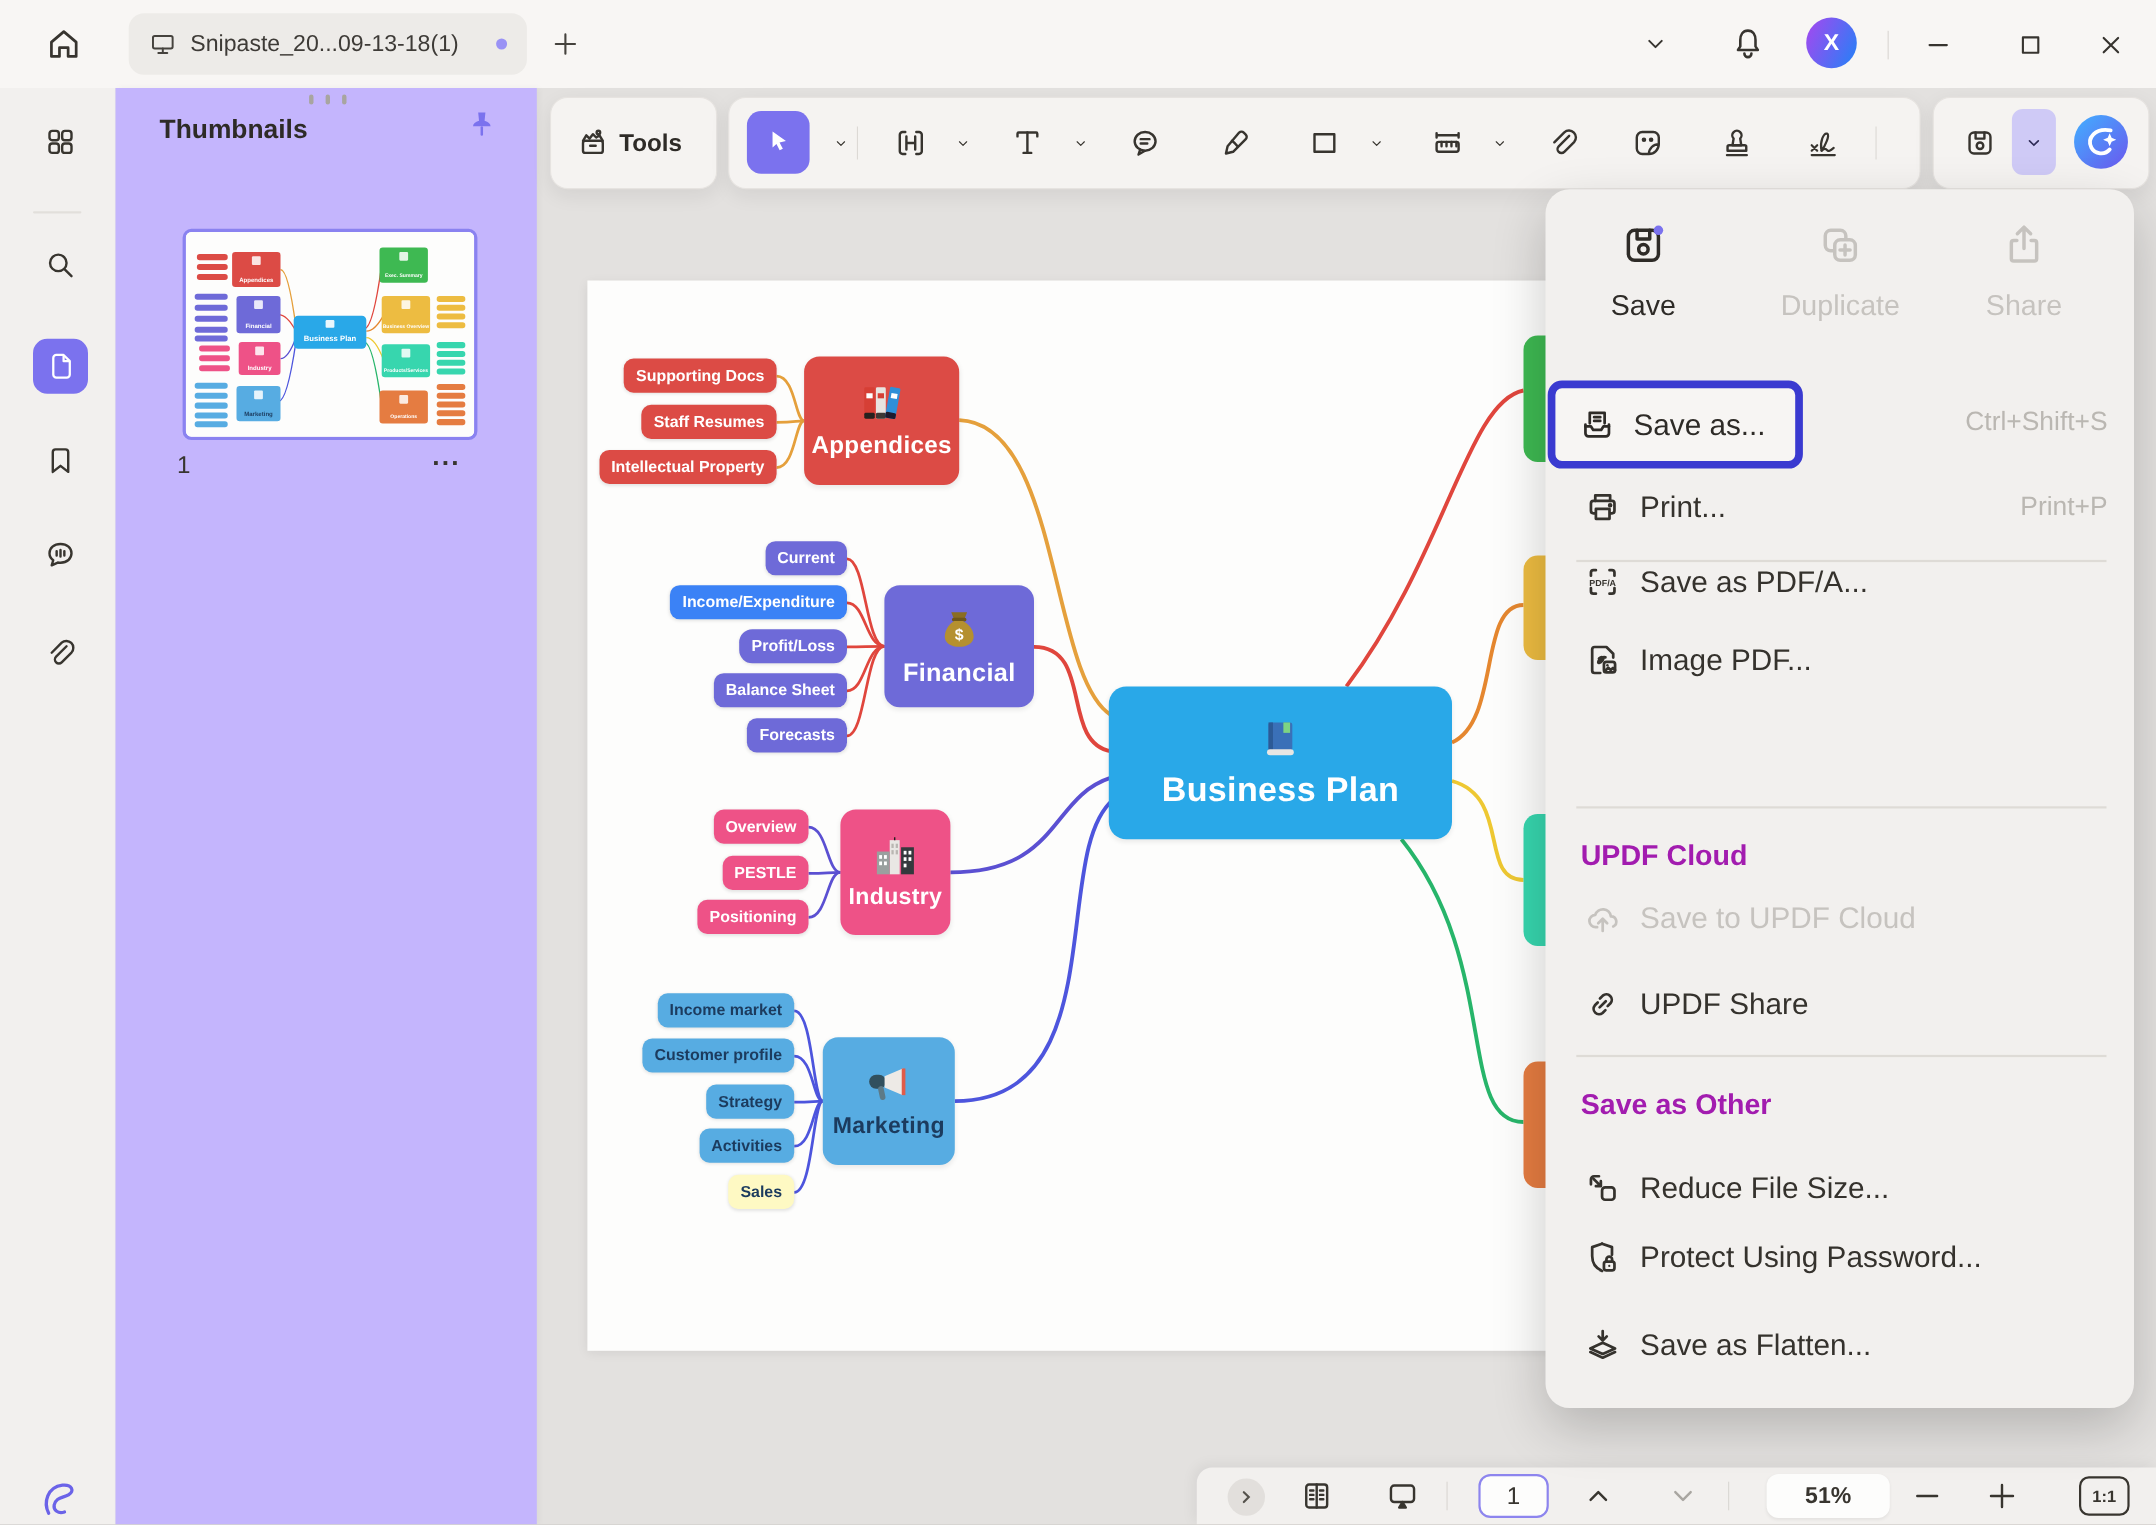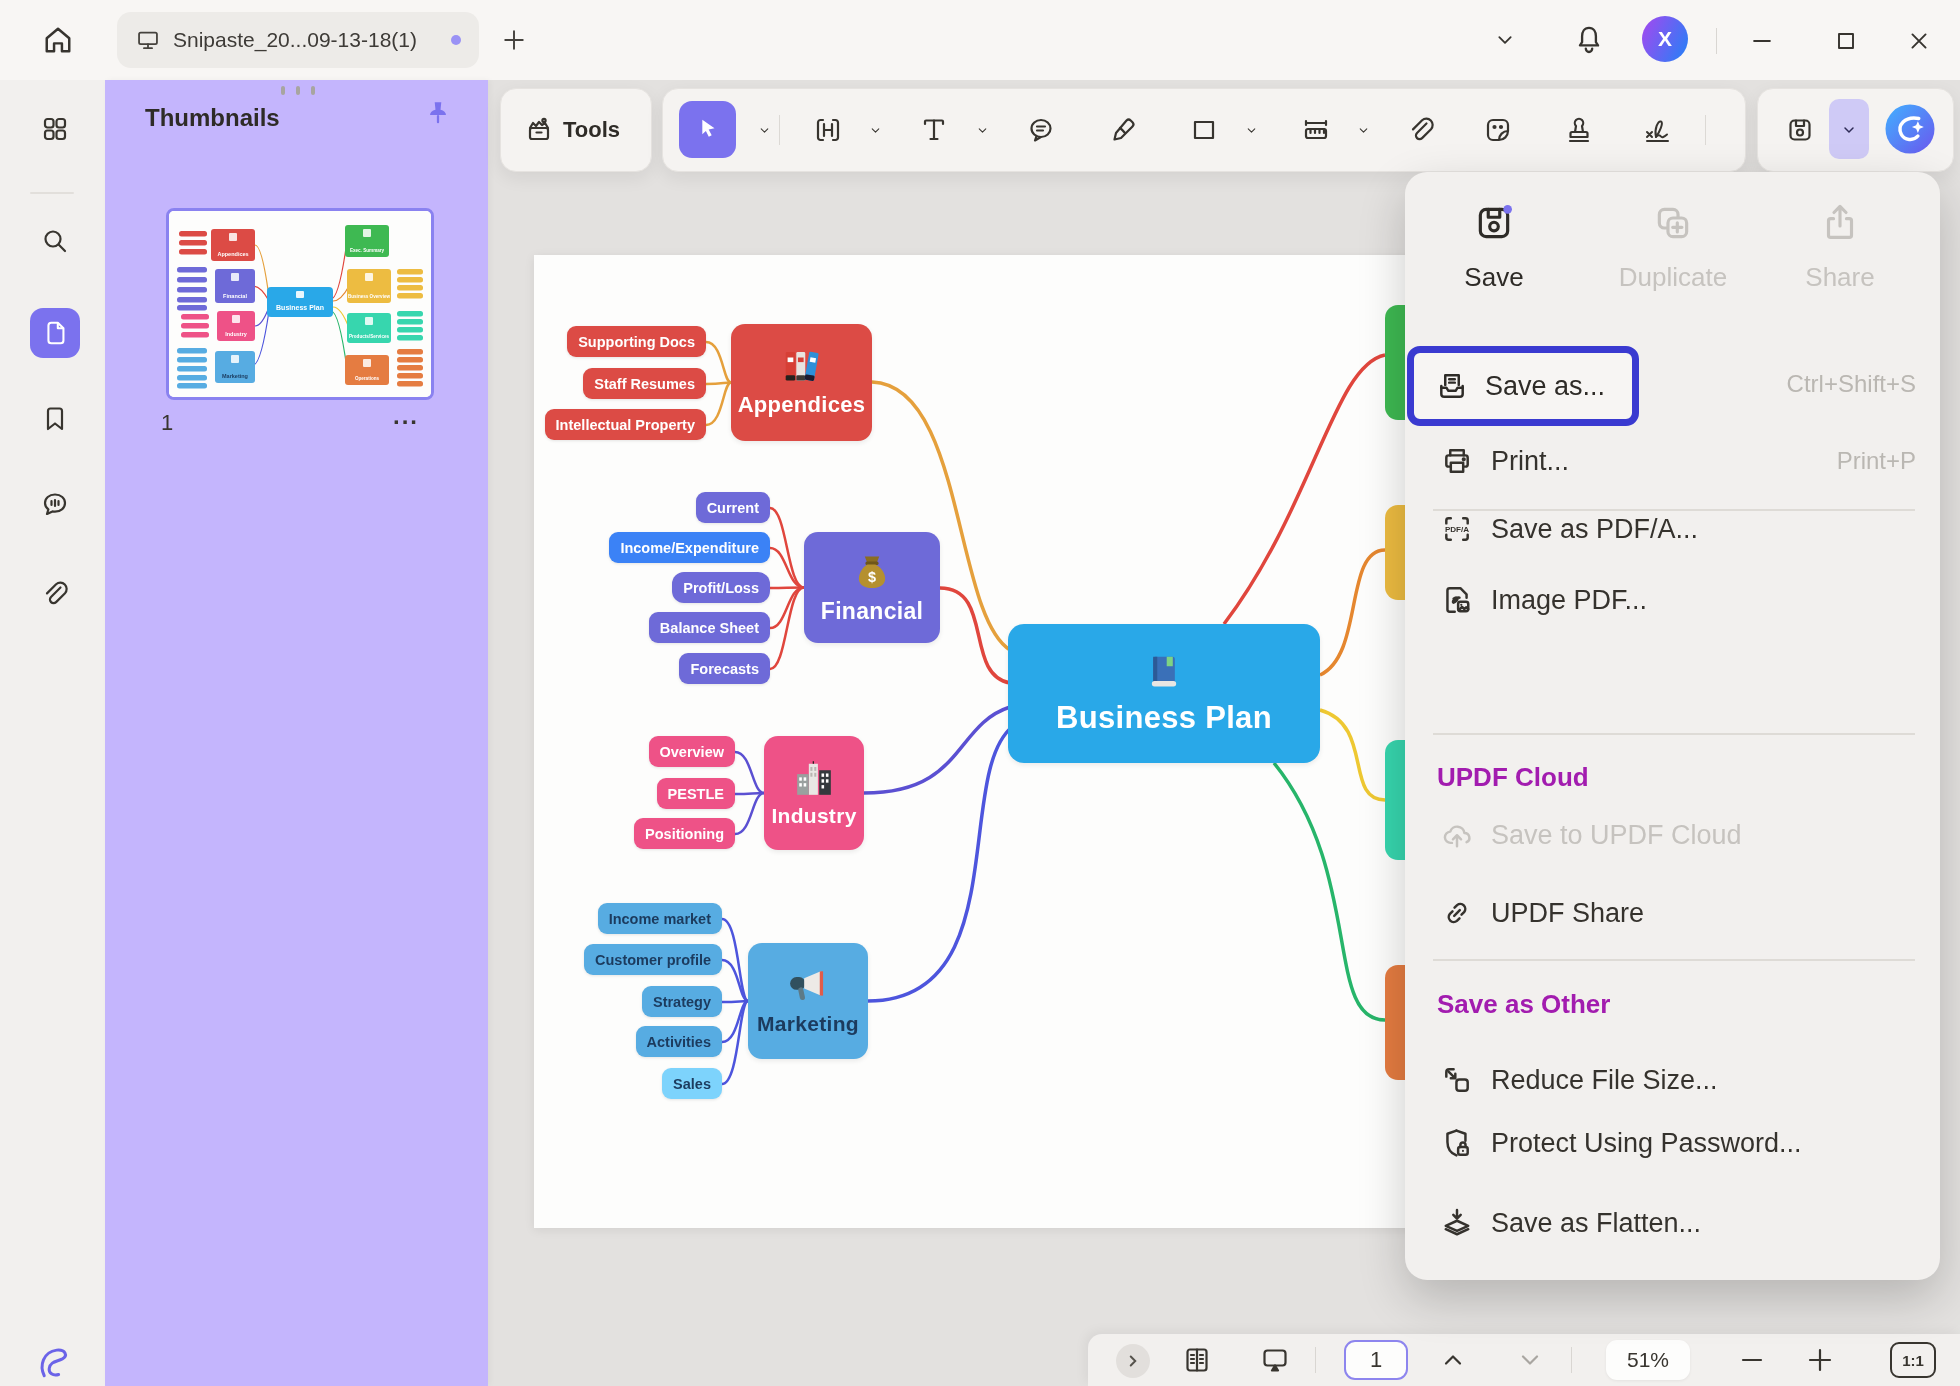--- a/index.html
+++ b/index.html
@@ -76,21 +76,21 @@
   .mshort-alone{position:absolute;right:24px;font-size:24px;color:#bab7b2;}
   .mdiv{position:absolute;left:28px;width:482px;height:2px;background:#dedbd6;}
   .mheader{position:absolute;left:32px;width:400px;font-size:26px;font-weight:bold;color:#a21caf;}
   
   .statusbar{left:1088px;top:1334px;width:872px;height:52px;background:#f2f0ee;border-radius:14px 0 0 0;box-shadow:-3px -3px 12px rgba(0,0,0,.05);z-index:40;}
   .sb-ico{position:absolute;top:10px;width:32px;height:32px;color:#38352f;}
   .sb-circle{position:absolute;left:28px;top:10px;width:34px;height:34px;border-radius:50%;background:#e2dfdc;}
   .sb-circle svg{position:absolute;left:8px;top:8px;width:18px;height:18px;color:#55524c;}
   .sb-div{position:absolute;top:13px;width:1px;height:26px;background:#d9d6d2;}
   .sb-pagebox{position:absolute;left:256px;top:6px;width:64px;height:40px;background:#fdfdfc;border:2px solid #8d85ee;border-radius:11px;box-sizing:border-box;display:flex;align-items:center;justify-content:center;font-size:22px;color:#38352f;}
-  .sb-zoombox{position:absolute;left:518px;top:6px;width:84px;height:40px;background:#fdfdfc;border-radius:11px;display:flex;align-items:center;justify-content:center;font-size:21px;color:#38352f;box-shadow:0 1px 3px rgba(0,0,0,.06);}
+  .sb-zoombox{position:absolute;left:518px;top:6px;width:112px;height:40px;background:#fdfdfc;border-radius:11px;display:flex;align-items:center;justify-content:center;font-size:21px;color:#38352f;box-shadow:0 1px 3px rgba(0,0,0,.06);font-weight:bold;}
   .sb-fit{position:absolute;left:802px;top:8px;width:46px;height:36px;border:2.5px solid #38352f;border-radius:9px;box-sizing:border-box;display:flex;align-items:center;justify-content:center;font-size:15px;font-weight:bold;color:#38352f;}
 </style>
 </head>
 <body>
 
 <div class="app">
 
   <div class="abs titlebar">
     <span class="abs homebtn">
         <svg viewBox="0 0 32 32" fill="none" stroke="currentColor" stroke-width="2.2" stroke-linecap="round" stroke-linejoin="round">
@@ -503,21 +503,21 @@
             <rect x="26.2" y="16" width="2" height="2.6" fill="#fff"></rect>
             <rect x="22.8" y="20.5" width="2" height="2.6" fill="#fff"></rect>
           </svg>
         </span>
         <span class="nlabel" style="font-size:21px;color:#fff">Industry</span>
       </div>
       <div class="pill" style="right: 712px; top: 664px; background: rgb(87, 172, 226); color: rgb(28, 59, 94);">Income market</div>
       <div class="pill" style="right: 712px; top: 705px; background: rgb(87, 172, 226); color: rgb(28, 59, 94);">Customer profile</div>
       <div class="pill" style="right: 712px; top: 747px; background: rgb(87, 172, 226); color: rgb(28, 59, 94);">Strategy</div>
       <div class="pill" style="right: 712px; top: 787px; background: rgb(87, 172, 226); color: rgb(28, 59, 94);">Activities</div>
-      <div class="pill" style="right: 712px; top: 829px; background: #7dd3fc; color: rgb(28, 59, 94);">Sales</div>
+      <div class="pill" style="right: 712px; top: 829px; background: #fef9c3; color: rgb(28, 59, 94);">Sales</div>
       <div class="mnode" style="left: 214px; top: 688px; width: 120px; height: 116px; background: rgb(87, 172, 226);">
         <span>
           <svg width="46" height="40" viewBox="0 0 36 30">
             <rect x="4" y="8" width="12" height="10" rx="5" fill="#31505e"></rect>
             <path d="M15 9 L28 3.5 V22.5 L15 17 Z" fill="#edeae6"></path>
             <rect x="27.2" y="3.5" width="2.6" height="19" fill="#e05c4a"></rect>
             <rect x="11" y="16" width="4" height="10" rx="2" transform="rotate(-12 13 21)" fill="#5d7a87"></rect>
           </svg>
         </span>
         <span class="nlabel" style="font-size:21px;color:#1c3b5e">Marketing</span>

